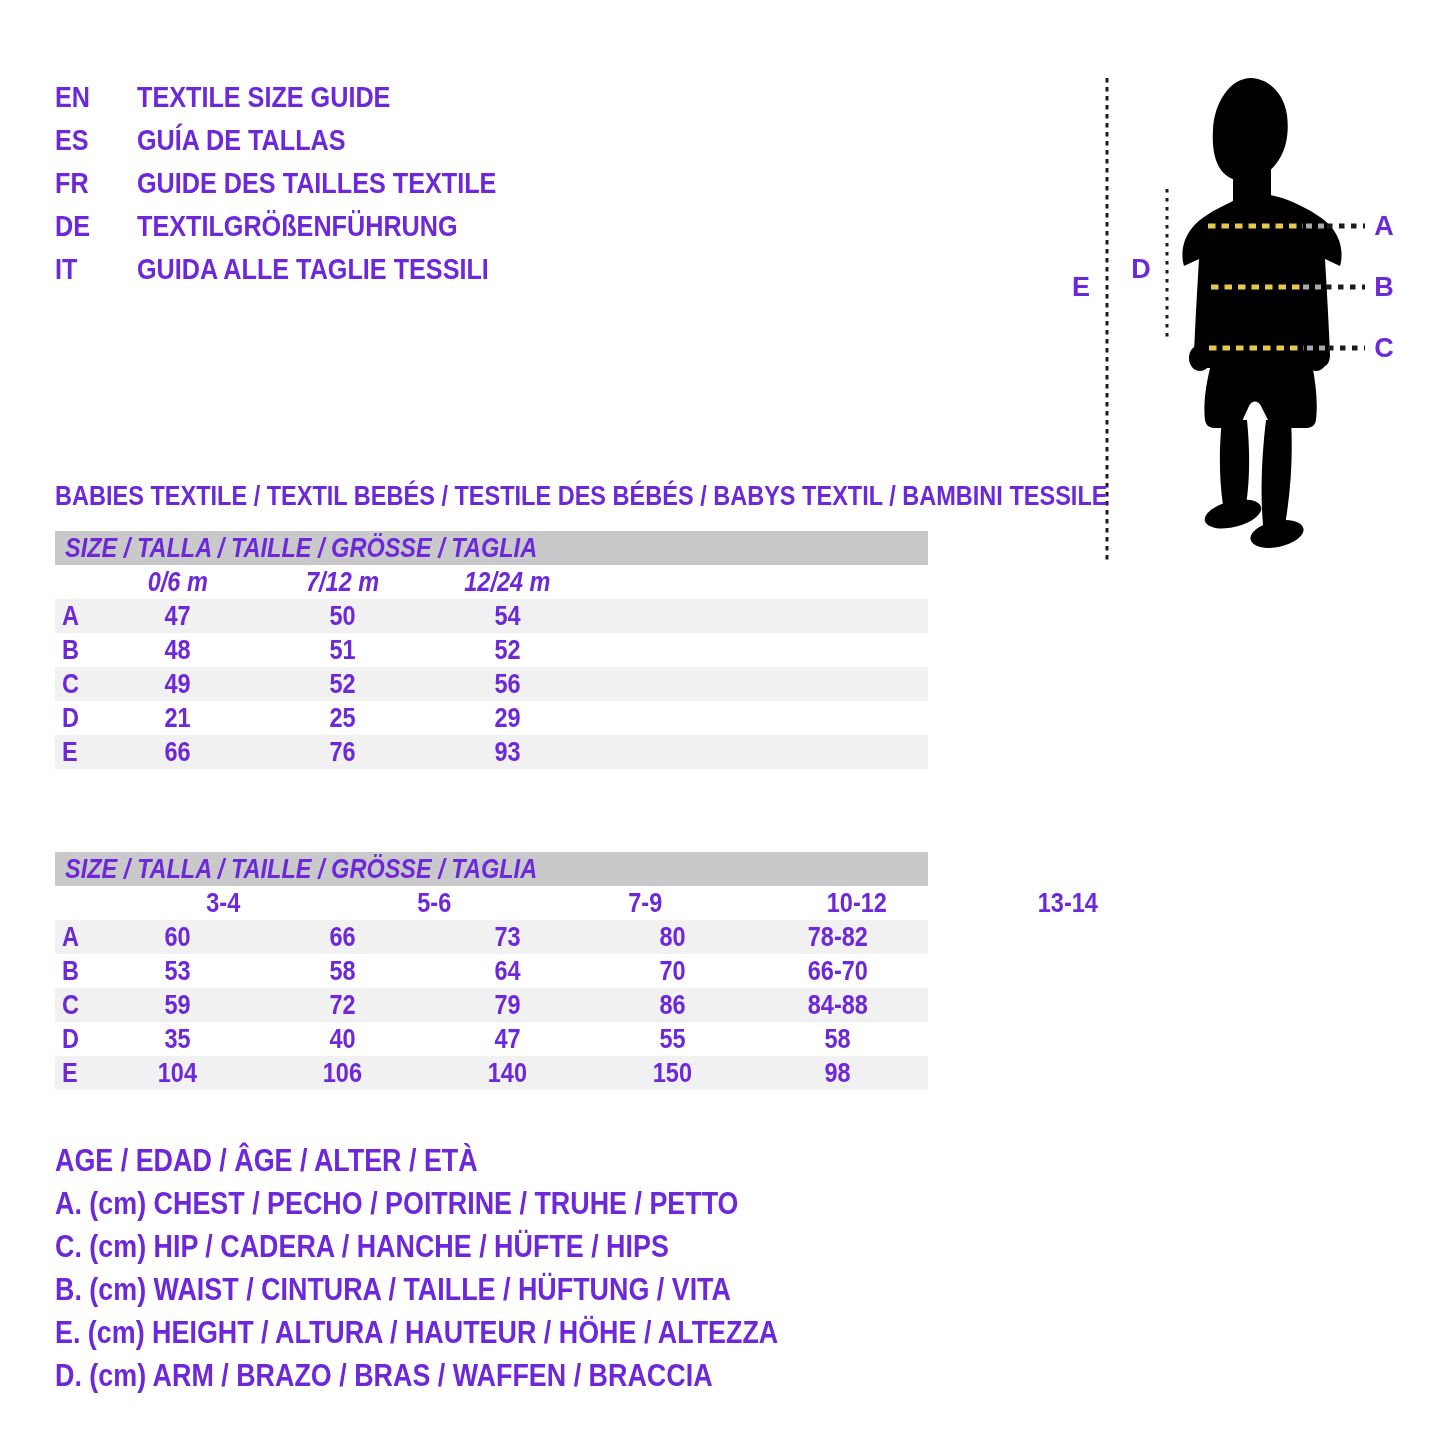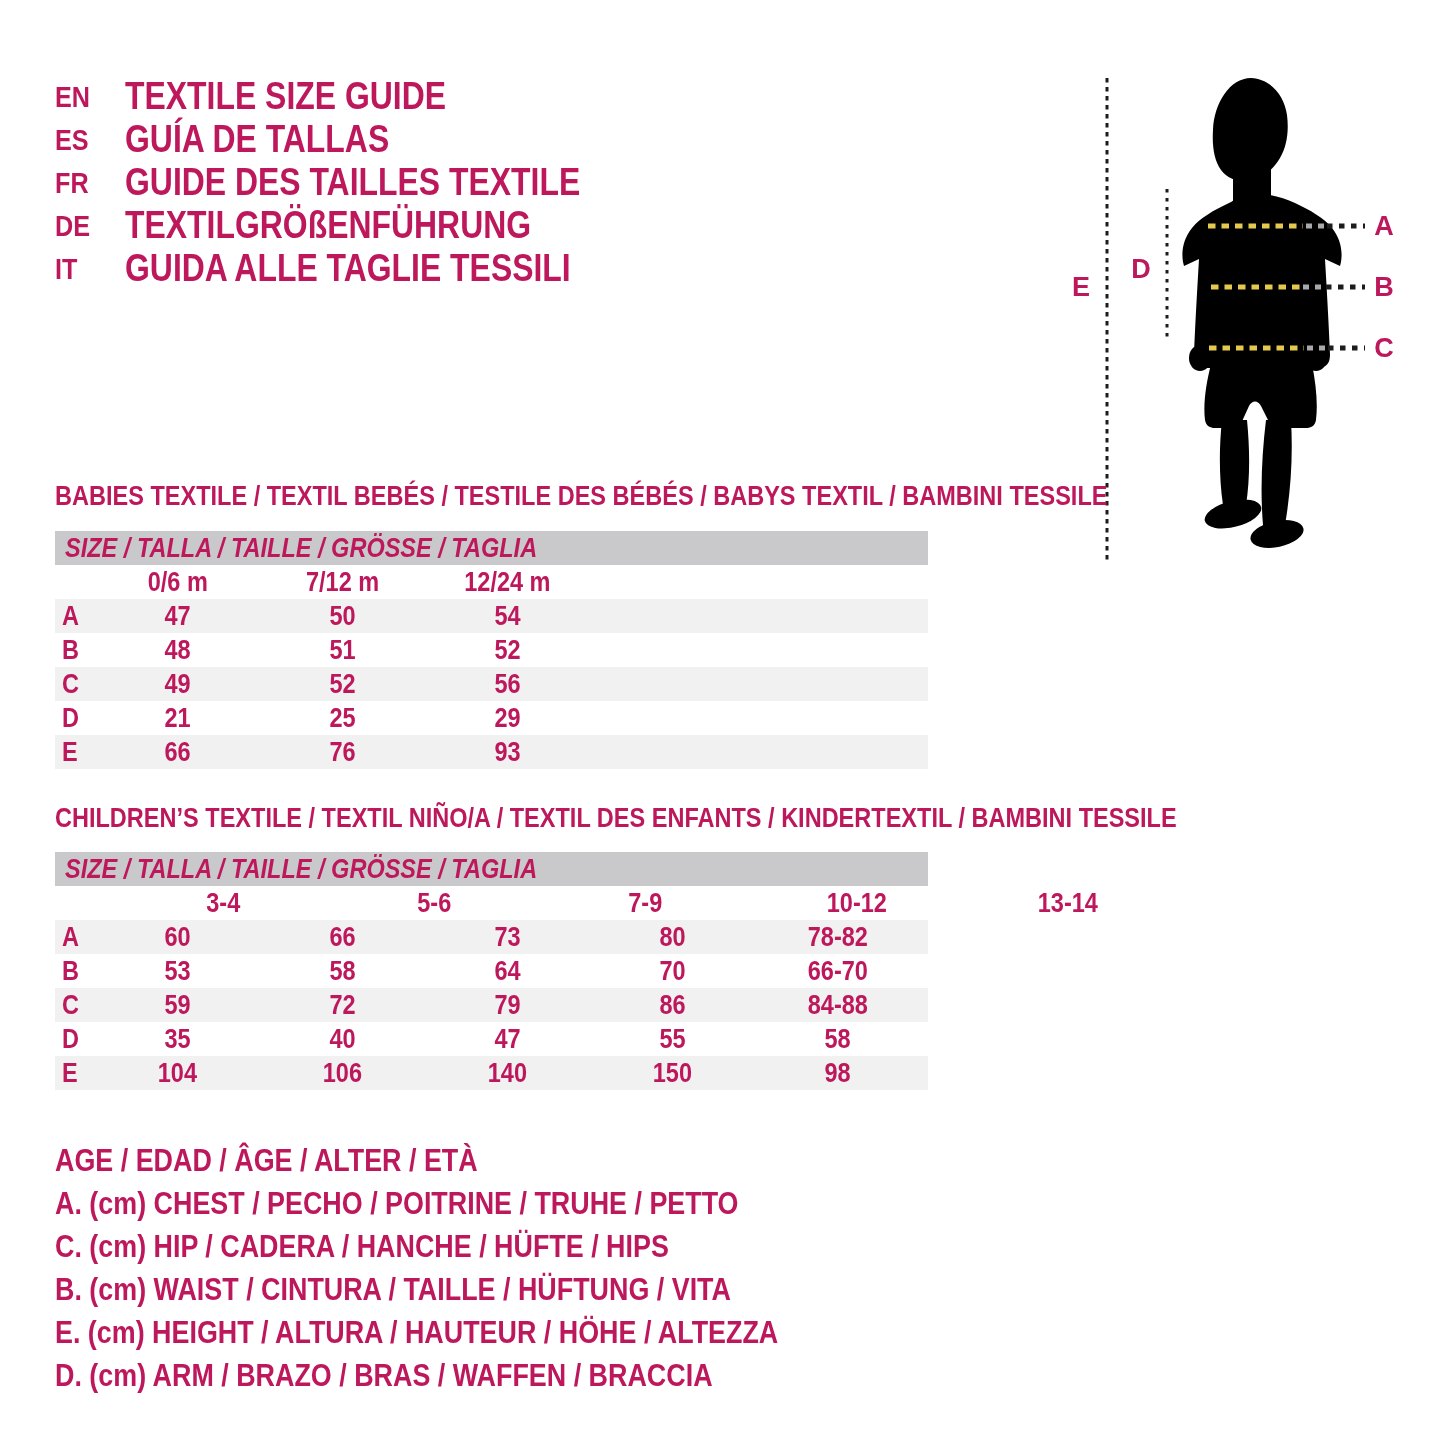--- a/index.html
+++ b/index.html
@@ -1,29 +1,29 @@
 <!DOCTYPE html>
 <html><head>
 <meta charset="utf-8">
 <title>Textile Size Guide</title>
 <style>
   html,body { margin:0; padding:0; background:#ffffff; }
   .page {
     position:relative; width:1445px; height:1445px; background:#ffffff;
-    font-family:"Liberation Sans", sans-serif; color:#be185d; overflow:hidden;
+    font-family:"Liberation Sans", sans-serif; color:#6d28d9; overflow:hidden;
   }
   
   .cond  { display:inline-block; transform:scaleX(0.84); transform-origin:0 50%; white-space:nowrap; font-weight:700; }
   .cc    { display:inline-block; transform:scaleX(0.84); transform-origin:50% 50%; white-space:nowrap; font-weight:700; }
 
   
   .title-block { position:absolute; left:55px; top:75px; }
   .t-row  { position:relative; height:43px; }
   .t-code { position:absolute; left:0;    font-size:30px; line-height:43px; }
-  .t-text { position:absolute; left:70px; font-size:38px; line-height:43px; }
+  .t-text { position:absolute; left:82px; font-size:30px; line-height:43px; }
 
   
   .section-title { position:absolute; left:55px; font-size:28px; line-height:28px; }
 
   
   .size-bar {
     position:absolute; left:55px; width:873px; height:34px;
     background:#c9c9cb; font-size:28px; line-height:34px;font-style:italic;
   }
   .size-bar .cond { margin-left:10px; }
@@ -143,21 +143,21 @@
   <div class="fig-label" style="left:1371px; top:333px;">C</div>
   <div class="fig-label" style="left:1128px; top:254px;">D</div>
   <div class="fig-label" style="left:1068px; top:272px;">E</div>
 
   <div class="section-title" style="top:482px;">
     <span class="cond">BABIES TEXTILE / TEXTIL BEBÉS / TESTILE DES BÉBÉS / BABYS TEXTIL / BAMBINI TESSILE</span>
   </div>
   <div class="size-bar" style="top:531px;">
     <span class="cond">SIZE / TALLA / TAILLE / GRÖSSE / TAGLIA</span>
   </div>
-  <div class="trow grid-b" style="top:565px;">
+  <div class="trow grid-b" style="top:565px;font-style:italic;">
     <div class="rowletter"></div>
     <div class="cell"><span class="cc">0/6 m</span></div>
     <div class="cell"><span class="cc">7/12 m</span></div>
     <div class="cell"><span class="cc">12/24 m</span></div>
   </div>
   <div class="trow grid-b band" style="top:599px;">
     <div class="rowletter"><span class="cond">A</span></div>
     <div class="cell"><span class="cc">47</span></div>
     <div class="cell"><span class="cc">50</span></div>
     <div class="cell"><span class="cc">54</span></div>
@@ -180,23 +180,20 @@
     <div class="cell"><span class="cc">25</span></div>
     <div class="cell"><span class="cc">29</span></div>
   </div>
   <div class="trow grid-b band" style="top:735px;">
     <div class="rowletter"><span class="cond">E</span></div>
     <div class="cell"><span class="cc">66</span></div>
     <div class="cell"><span class="cc">76</span></div>
     <div class="cell"><span class="cc">93</span></div>
   </div>
 
-  <div class="section-title" style="top:804px;">
-    <span class="cond">CHILDREN’S TEXTILE / TEXTIL NIÑO/A / TEXTIL DES ENFANTS / KINDERTEXTIL / BAMBINI TESSILE</span>
-  </div>
   <div class="size-bar" style="top:852px;">
     <span class="cond">SIZE / TALLA / TAILLE / GRÖSSE / TAGLIA</span>
   </div>
   <div class="trow grid-c" style="top:886px;gap:46px;">
     <div class="rowletter"></div>
     <div class="cell"><span class="cc">3-4</span></div>
     <div class="cell"><span class="cc">5-6</span></div>
     <div class="cell"><span class="cc">7-9</span></div>
     <div class="cell"><span class="cc">10-12</span></div>
     <div class="cell"><span class="cc">13-14</span></div>

